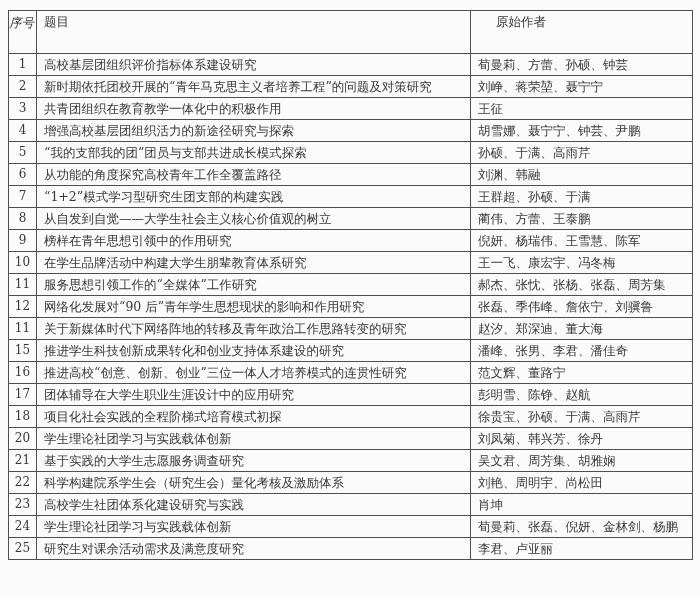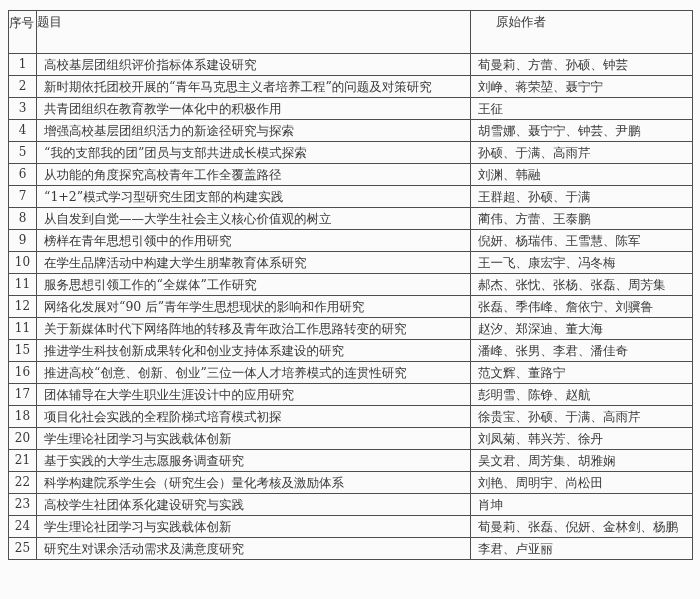--- a/index.html
+++ b/index.html
@@ -41,22 +41,23 @@
     vertical-align: top;
     padding-top: 3px;
     text-align: left;
   }
   th.h-index {
     text-align: center;
     padding: 3px 0 0 0;
     white-space: normal;
     word-break: break-all;
     line-height: 17px;
-  }
-  th.h-title   { padding-left: 0; }
+    font-style: italic;
+  }
+  th.h-title   { padding-left: 7px; }
   th.h-authors { padding-left: 25px; }
 
   .doc-table tbody td {
     height: 19px;
     vertical-align: middle;
     line-height: 19px;
   }
   td.c-index {
     text-align: center;
     font-size: 12px;

